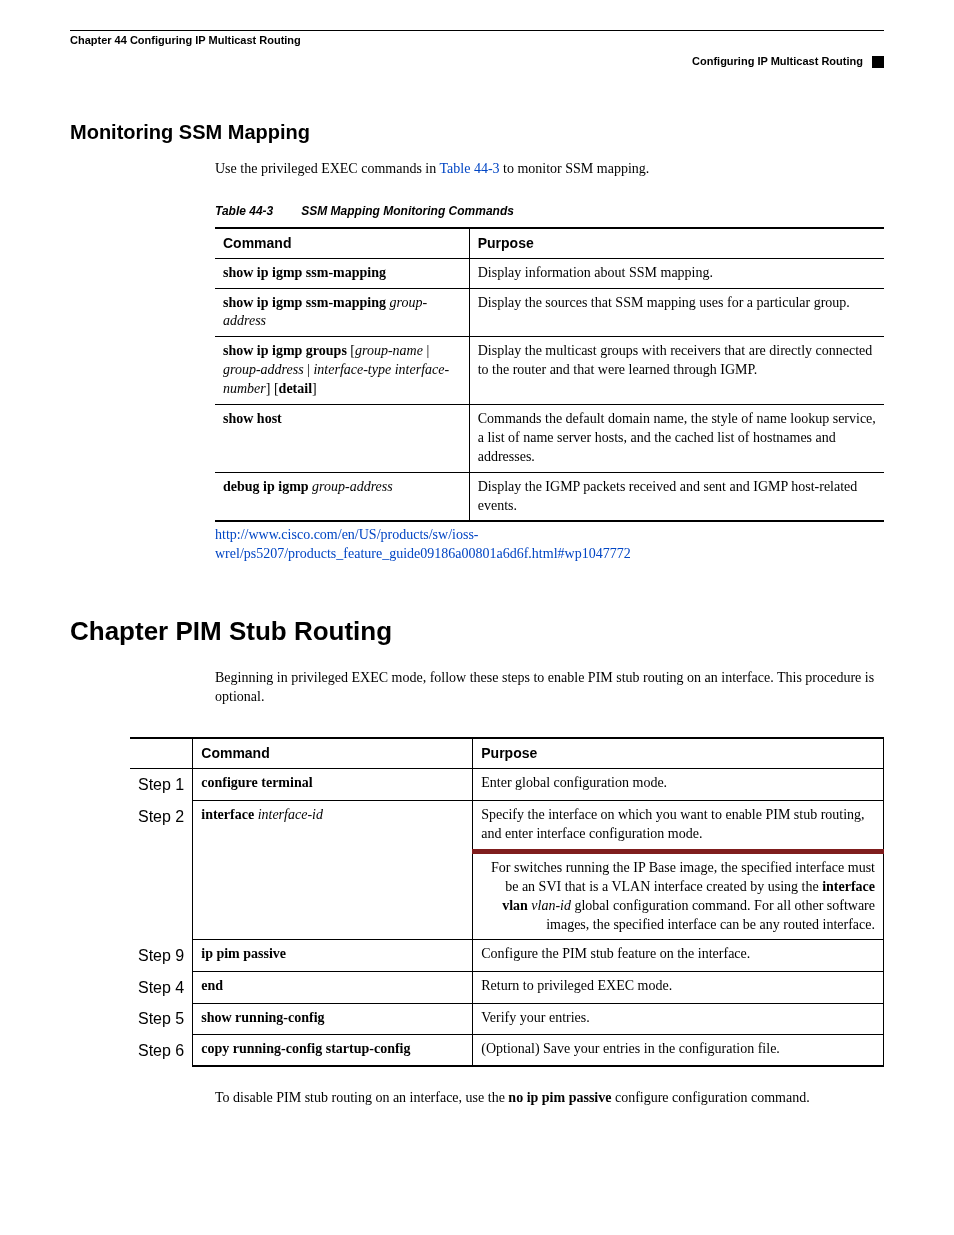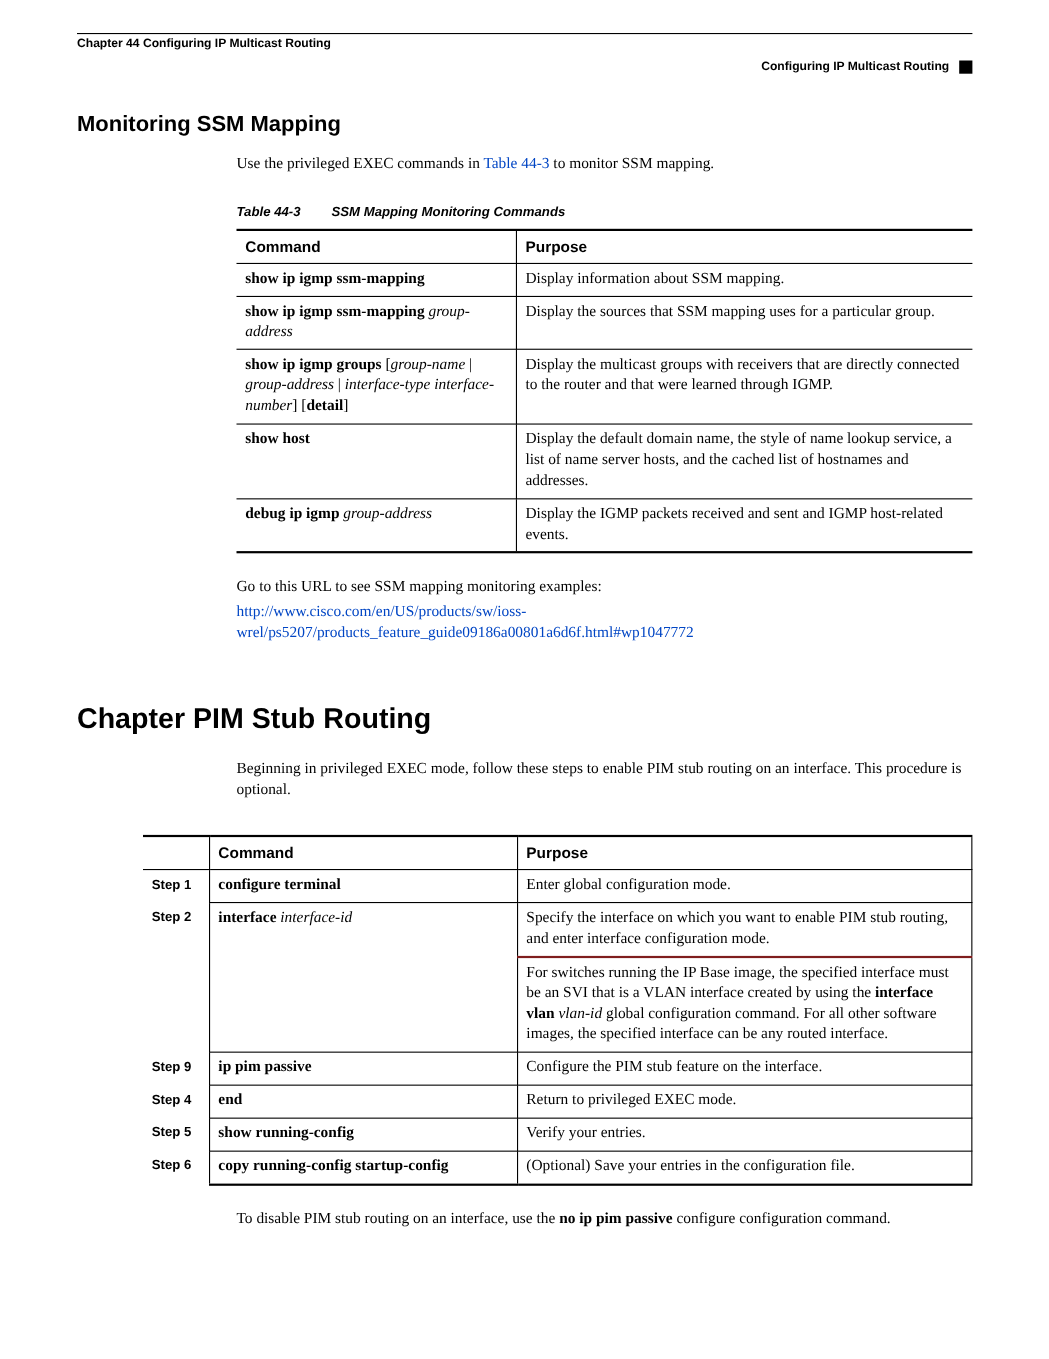--- a/index.html
+++ b/index.html
@@ -22,21 +22,21 @@
     font-family: Arial, Helvetica, sans-serif;
     font-size: 11px;
     font-weight: bold;
     margin-bottom: 6px;
   }
   .subheader-row {
     text-align: right;
     font-family: Arial, Helvetica, sans-serif;
     font-size: 11px;
     font-weight: bold;
-    margin-bottom: 31px;
+    margin-bottom: 50px;
   }
   .subheader-row::after {
     content: "";
     display: inline-block;
     width: 12px;
     height: 12px;
     background: #000;
     vertical-align: middle;
     margin-left: 6px;
   }
@@ -117,35 +117,36 @@
     border-left: 1px solid #000;
     border-right: 1px solid #000;
   }
   table.steps td {
     padding: 5px 8px;
     border-bottom: 1px solid #000;
     vertical-align: top;
   }
   table.steps td.step {
     font-family: Arial, Helvetica, sans-serif;
-    font-size: 12px;
-    font-weight: bold;
+    font-size: 16px;
+    font-weight: normal;
     border-bottom: none;
     border-top: none;
     white-space: nowrap;
   }
   table.steps td.c2, table.steps td.c3 {
     border-left: 1px solid #000;
     border-right: 1px solid #000;
   }
   table.steps tr.last td.c2, table.steps tr.last td.c3 {
     border-bottom: 2px solid #000;
   }
   table.steps td.inner-split {
-    border-top: 2px solid #7f1d1d;
+    border-top: 5px solid #7f1d1d;
+    text-align: right;
   }
   .b { font-weight: bold; }
   .i { font-style: italic; }
   p { margin: 4px 0; }
 </style>
 </head>
 <body>
 
 <div class="top-rule"></div>
 <div class="header-row">
@@ -184,30 +185,29 @@
         <tr>
           <td><span class="b">show ip igmp ssm-mapping</span> <span class="i">group-address</span></td>
           <td>Display the sources that SSM mapping uses for a particular group.</td>
         </tr>
         <tr>
           <td><span class="b">show ip igmp groups</span> [<span class="i">group-name</span> | <span class="i">group-address</span> | <span class="i">interface-type interface-number</span>] [<span class="b">detail</span>]</td>
           <td>Display the multicast groups with receivers that are directly connected to the router and that were learned through IGMP.</td>
         </tr>
         <tr>
           <td><span class="b">show host</span></td>
-          <td>Display the default domain name, the style of name lookup service, a list of name server hosts, and the cached list of hostnames and addresses.</td>
+          <td>Commands the default domain name, the style of name lookup service, a list of name server hosts, and the cached list of hostnames and addresses.</td>
         </tr>
         <tr>
           <td><span class="b">debug ip igmp</span> <span class="i">group-address</span></td>
           <td>Display the IGMP packets received and sent and IGMP host-related events.</td>
         </tr>
       </tbody>
   </table>
 
-  <p style="margin-top:22px">Go to this URL to see SSM mapping monitoring examples:</p>
   <p><a class="link" href="#">http://www.cisco.com/en/US/products/sw/ioss-wrel/ps5207/products_feature_guide09186a00801a6d6f.html#wp1047772</a></p>
 </div>
 
 <h1 class="big">Chapter PIM Stub Routing</h1>
 <div class="indent">
   <p>Beginning in privileged EXEC mode, follow these steps to enable PIM stub routing on an interface. This procedure is optional.</p>
 </div>
 
 <div class="indent-sm">
 <table class="steps">

